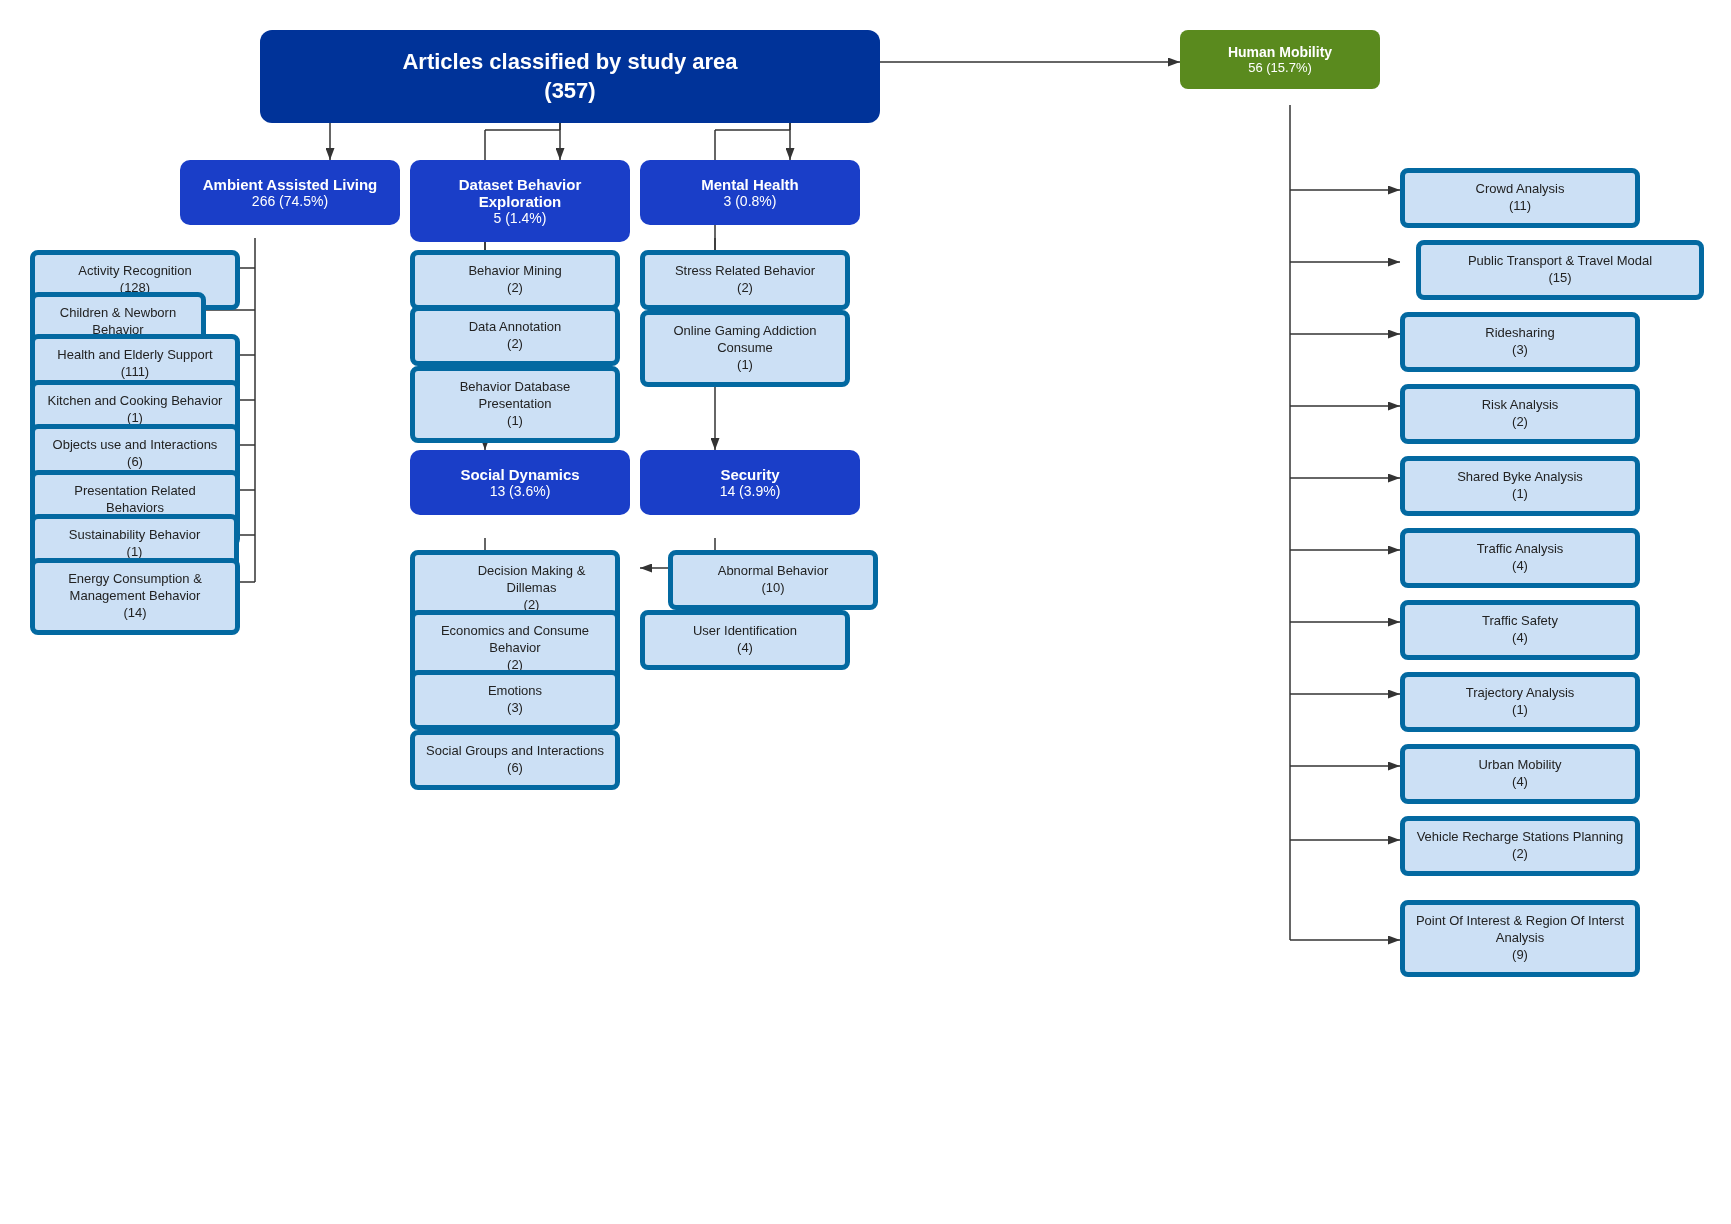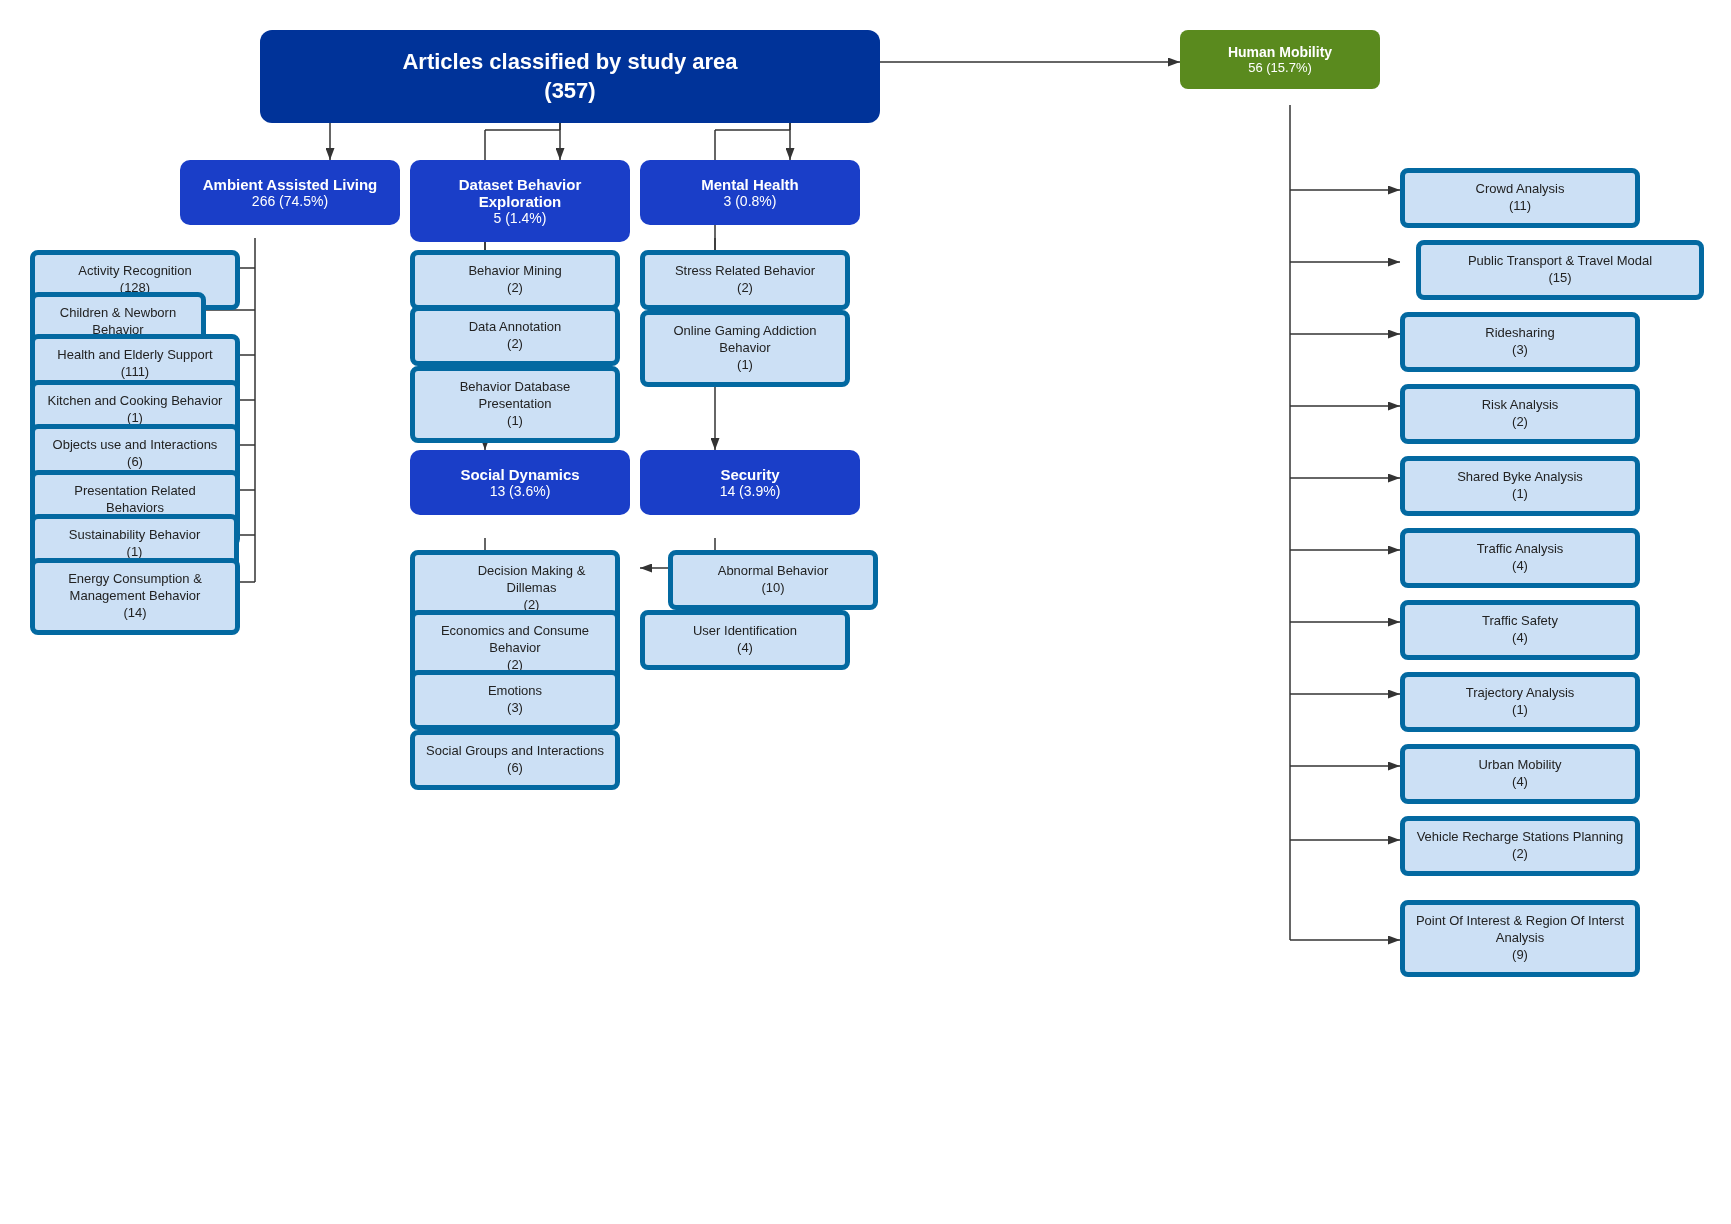--- a/index.html
+++ b/index.html
@@ -291,21 +291,21 @@
   <div class="node-box cat-node" style="left:620px; top:140px; width:220px;">
     <div class="title">Mental Health</div>
     <div class="count">3 (0.8%)</div>
   </div>
 
   <div class="node-box leaf-node" style="left:620px; top:230px; width:210px;">
     <div>Stress Related Behavior</div>
     <div>(2)</div>
   </div>
   <div class="node-box leaf-node" style="left:620px; top:290px; width:210px;">
-    <div>Online Gaming Addiction Behavior</div>
+    <div>Online Gaming Addiction Consume</div>
     <div>(1)</div>
   </div>
 
   <div class="node-box cat-node" style="left:620px; top:430px; width:220px;">
     <div class="title">Security</div>
     <div class="count">14 (3.9%)</div>
   </div>
 
   <div class="node-box leaf-node" style="left:620px; top:530px; width:210px;margin-left:28px;">
     <div>Abnormal Behavior</div>

